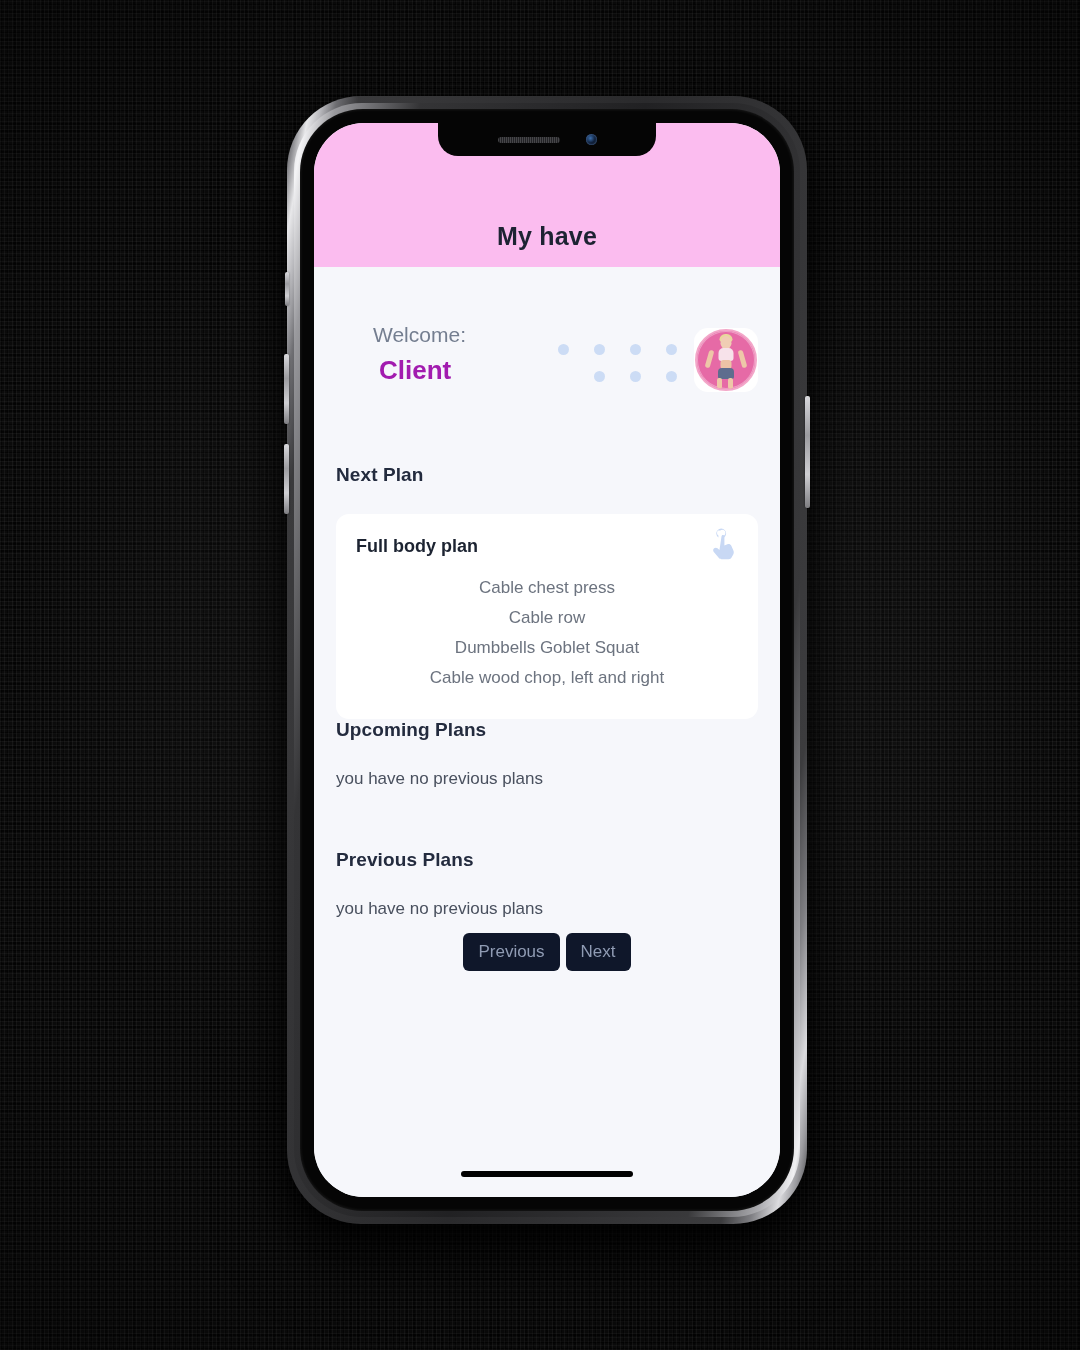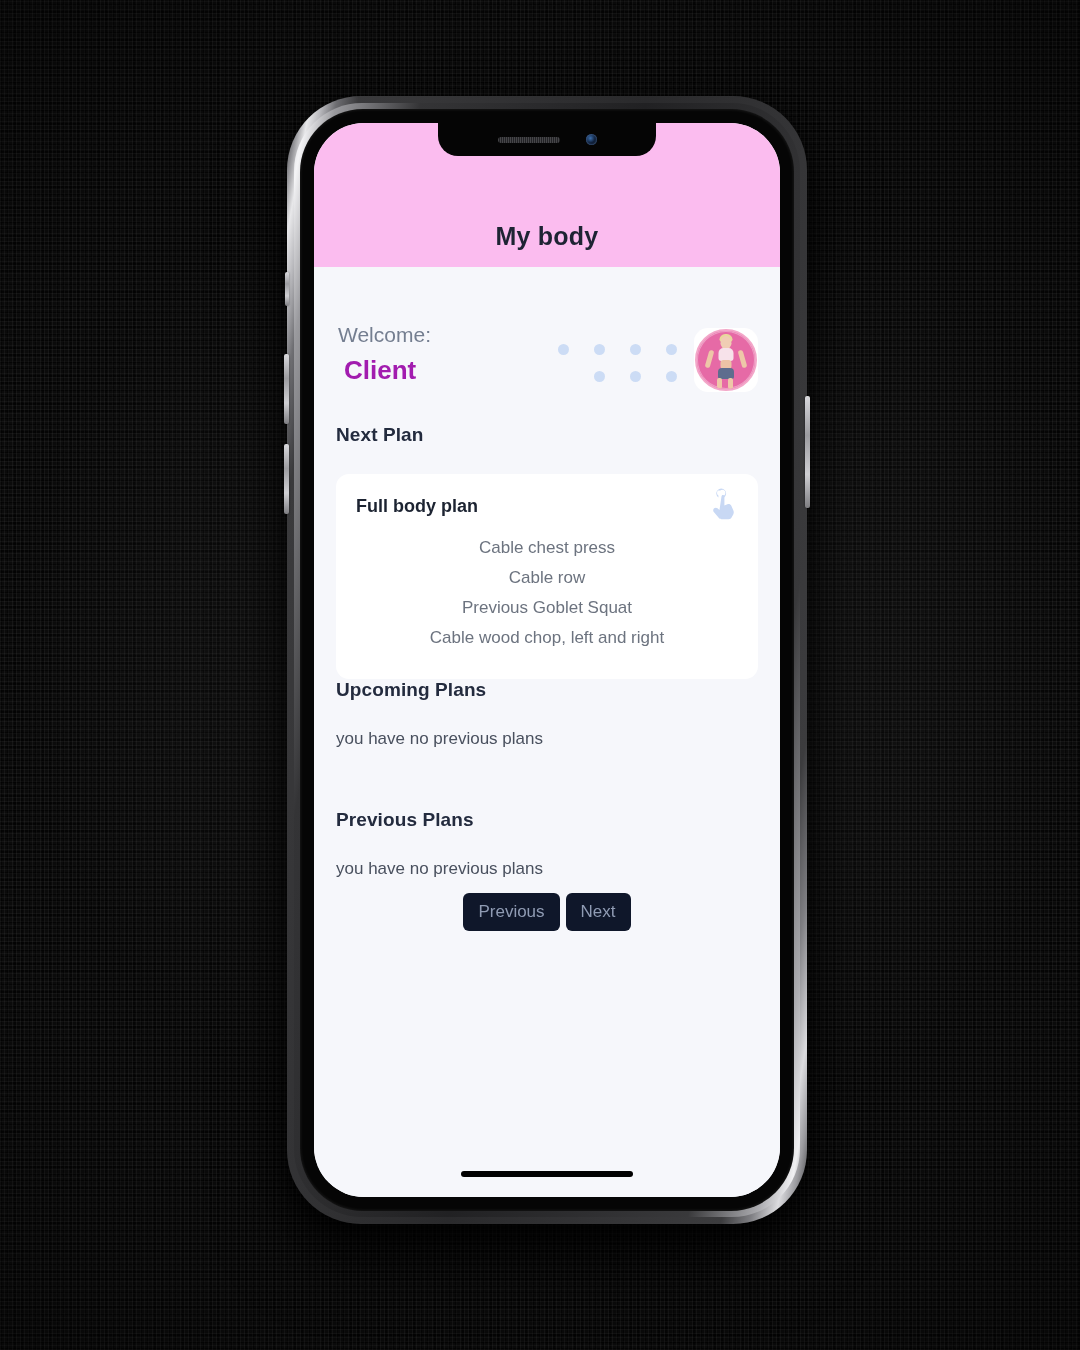--- a/index.html
+++ b/index.html
@@ -159,20 +159,21 @@
     height: calc(100% - 144px);
     position: relative;
   }
 
   
   #welcome-row {
     display: flex;
     align-items: flex-start;
     justify-content: space-between;
     padding-top: 55px;
+    margin-left: 35px;
   }
   #welcome-text { padding-left: 2px; }
   #welcome-label {
     font-size: 21px;
     color: #747e90;
     line-height: 1.25;
   }
   #welcome-name {
     font-size: 26px;
     font-weight: bold;
@@ -231,21 +232,21 @@
   #fig-armL  { left: 10px; top: 19px; width: 5px; height: 18px; background: #eec7a8; border-radius: 3px; transform: rotate(16deg); }
   #fig-armR  { right: 10px; top: 19px; width: 5px; height: 18px; background: #eec7a8; border-radius: 3px; transform: rotate(-16deg); }
 
   
   .section-heading {
     font-size: 19px;
     font-weight: bold;
     color: #232b3e;
     letter-spacing: .1px;
   }
-  #heading-next { margin-top: 32px; }
+  #heading-next { margin-top: 72px; }
   #heading-upcoming { }
   #heading-previous { margin-top: 60px; }
 
   
   #plan-card {
     margin-top: 28px;
     background: #ffffff;
     border-radius: 13px;
     padding: 22px 20px 26px 20px;
     position: relative;
@@ -324,21 +325,21 @@
     <div class="side-btn" id="btn-power"></div>
 
     <div id="screen">
 
       <div id="notch">
         <div id="speaker-grille"></div>
         <div id="front-camera"></div>
       </div>
 
       <div id="app-header">
-        <div id="app-title">My body</div>
+        <div id="app-title">My have</div>
       </div>
 
       <div id="app-body">
 
         <div id="welcome-row">
           <div id="welcome-text">
             <div id="welcome-label">Welcome:</div>
             <div id="welcome-name">Client</div>
           </div>
 
@@ -369,21 +370,21 @@
           </div>
         </div>
 
         <div class="section-heading" id="heading-next">Next Plan</div>
 
         <div id="plan-card">
           <div id="plan-title">Full body plan</div>
 
           <div class="exercise-item">Cable chest press</div>
           <div class="exercise-item">Cable row</div>
-          <div class="exercise-item">Previous Goblet Squat</div>
+          <div class="exercise-item">Dumbbells Goblet Squat</div>
           <div class="exercise-item">Cable wood chop, left and right</div>
 
           <div id="tap-icon">
             <svg viewBox="0 0 26 32" width="26" height="32" aria-hidden="true">
               <path d="M10.2 2.6a3.1 3.1 0 0 1 5.2 2.3c0 1.1-.55 2.05-1.4 2.63v1.9a4.9 4.9 0 1 0-5.6 0v-1.9A3.15 3.15 0 0 1 7 4.9c0-.9.35-1.72.95-2.3z" fill="#c8d8f4"></path>
               <path d="M11.5 8.4c0-.8.65-1.45 1.45-1.45s1.45.65 1.45 1.45v9.1l3.05-1.25c1.5-.6 3.2.1 3.85 1.55l2.1 4.7c.55 1.25.5 2.7-.15 3.9l-1.7 3.15c-.55 1-1.6 1.6-2.75 1.6h-7.3c-1.0 0-1.95-.45-2.6-1.2l-5.1-6.0c-.95-1.1-.8-2.8.35-3.7 1.0-.8 2.4-.75 3.35.1l1.95 1.75z" fill="#c8d8f4"></path>
             </svg>
           </div>
         </div>
 

